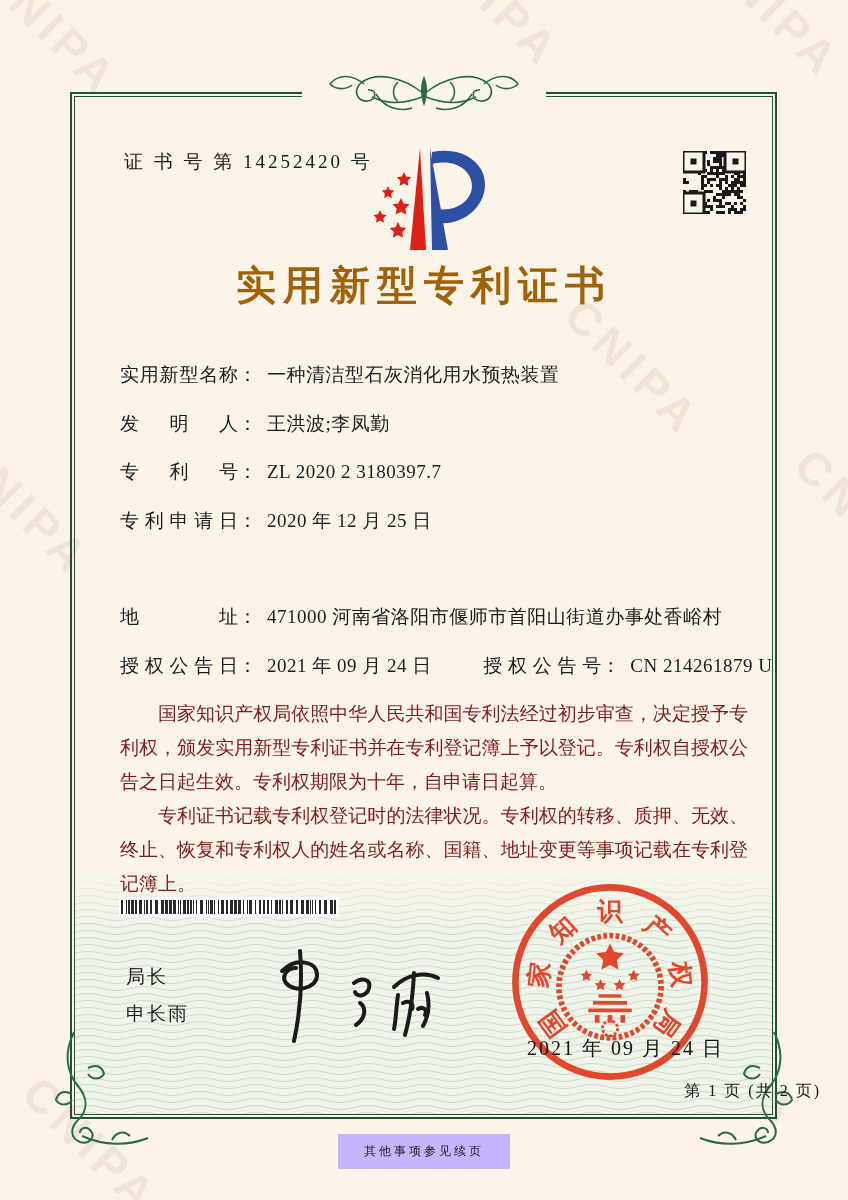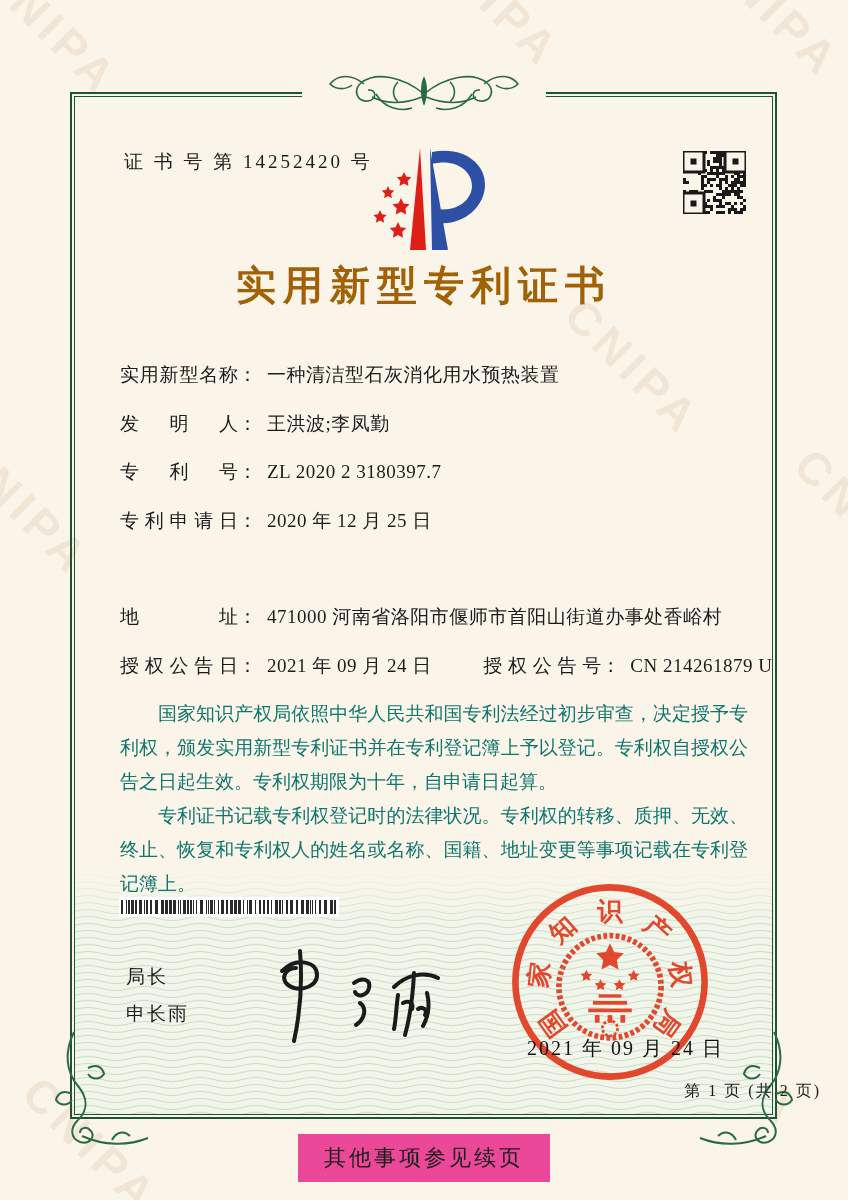--- a/index.html
+++ b/index.html
@@ -28,40 +28,40 @@
     position:absolute;left:0;top:258px;width:848px;text-align:center;
     font-size:40px;font-weight:bold;letter-spacing:7px;color:#a16207;
   }
   .row{position:absolute;left:120px;font-size:19px;white-space:nowrap;}
   .flabel{display:inline-block;width:118px;text-align:justify;text-align-last:justify;}
   .fcolon{display:inline-block;margin-right:10px;}
   .fvalue{letter-spacing:.5px;}
   .row2label{display:inline-block;width:118px;text-align:justify;text-align-last:justify;}
   .body-text{
     position:absolute;left:120px;top:697px;width:628px;
-    font-size:19px;line-height:34px;text-align:justify;color:#0f766e;
+    font-size:19px;line-height:34px;text-align:justify;color:#7f1d1d;
   }
   .body-text p{margin:0;text-indent:2em;}
   #guilloche{position:absolute;left:74px;top:866px;width:700px;height:249px;}
   #guilloche-fade{position:absolute;left:74px;top:866px;width:700px;height:60px;
     background:linear-gradient(#fbf5e9,rgba(251,245,233,0));}
   #barcode{position:absolute;left:119px;top:897px;}
   .sig-title{position:absolute;left:126px;top:964px;font-size:19px;
     font-family:"Liberation Sans","DejaVu Sans",sans-serif;letter-spacing:2px;}
   .sig-name{position:absolute;left:126px;top:1001px;font-size:19px;
     font-family:Liberation Serif, serif;letter-spacing:2px;}
   #signature{position:absolute;left:248px;top:945px;}
   #seal{position:absolute;left:499px;top:877px;}
   .seal-date{position:absolute;left:527px;top:1035px;font-size:20px;color:#111;
     letter-spacing:2px;white-space:nowrap;}
   .page-info{position:absolute;left:0;top:1081px;width:821px;text-align:right;
     font-size:16px;letter-spacing:2px;}
   .continuation{position:absolute;left:0;top:1134px;width:848px;text-align:center;}
-  .continuation span{display:inline-block;background:#ec4899;padding:9px 26px;
-    font-size:22px;letter-spacing:3px;}
+  .continuation span{display:inline-block;background:#c4b5fd;padding:9px 26px;
+    font-size:12px;letter-spacing:3px;}
   svg{display:block;}
 </style>
 </head>
 <body>
 
 <div id="page">
 
   <div class="wm" style="left:-34px;top:0px">CNIPA</div>
   <div class="wm" style="left:688px;top:-18px">CNIPA</div>
   <div class="wm" style="left:408px;top:-28px">CNIPA</div>

